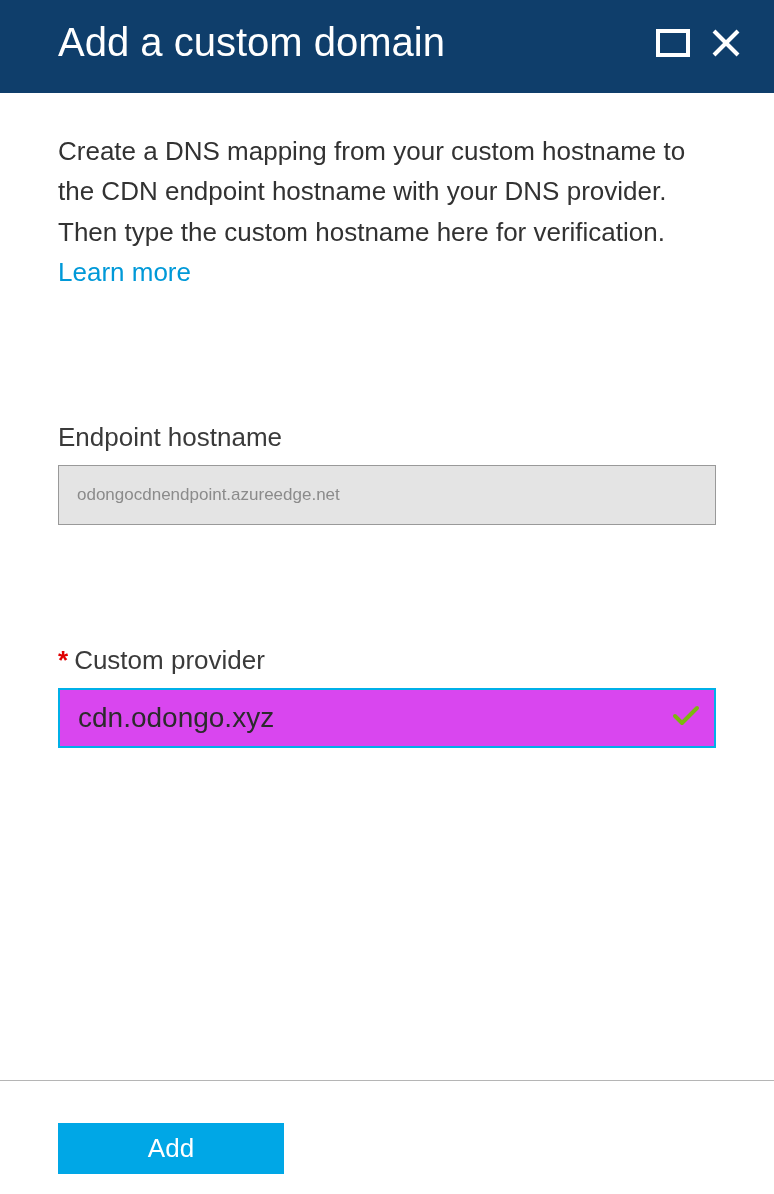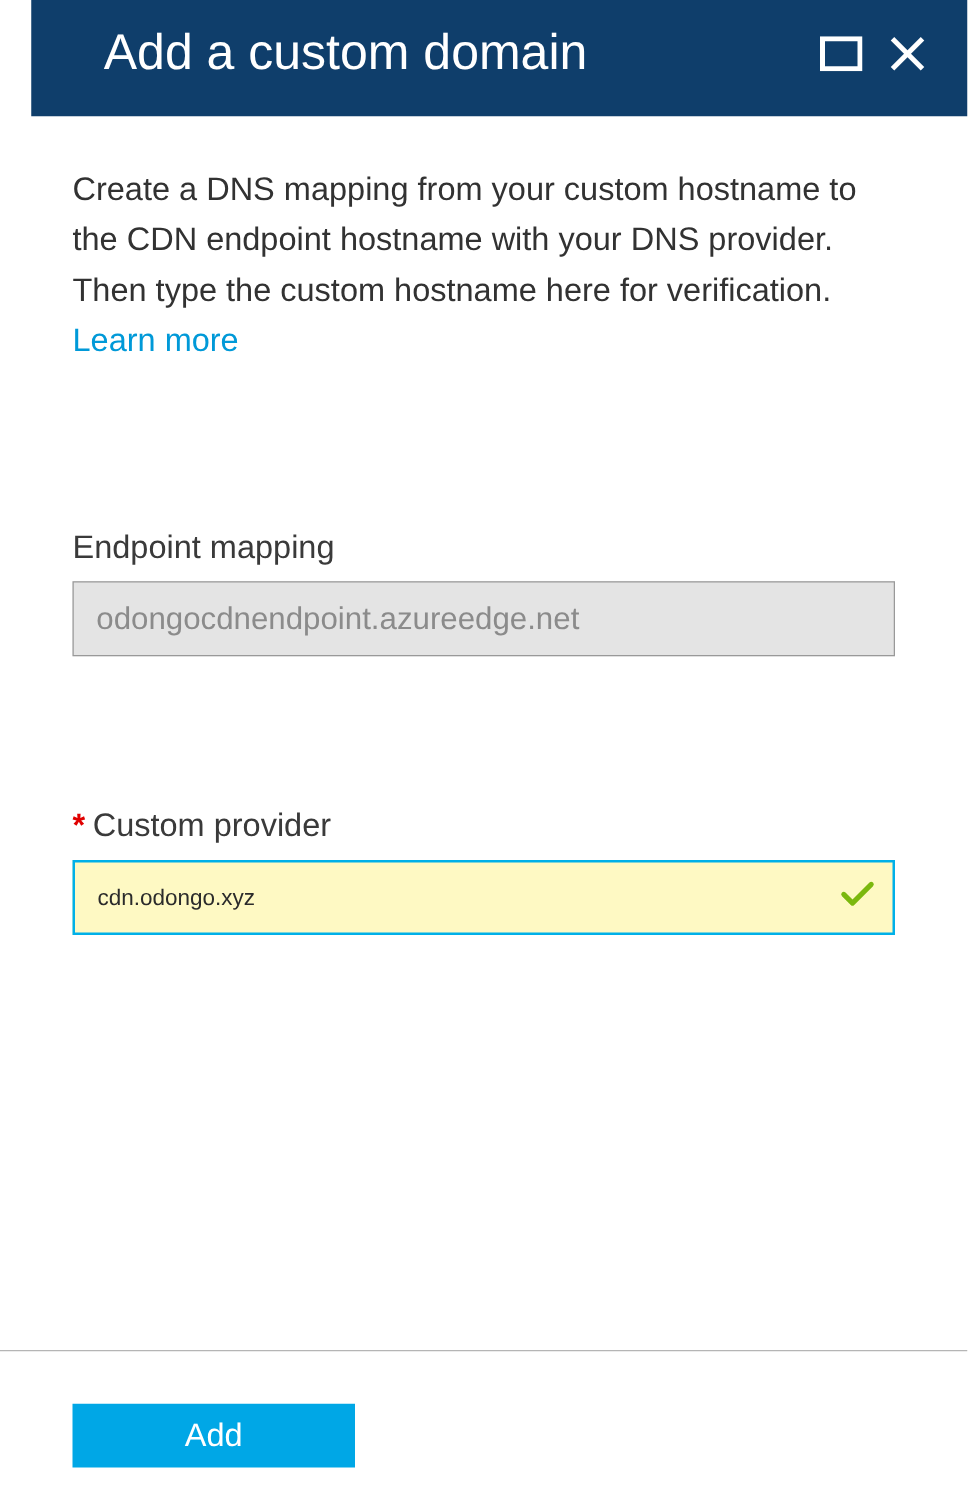--- a/index.html
+++ b/index.html
@@ -14,21 +14,20 @@
       background: #ffffff;
       display: flex;
       flex-direction: column;
     }
     .header {
       background: #0f3e6b;
       color: #ffffff;
       display: flex;
       align-items: center;
       padding: 20px 32px 28px 58px;
-      margin-left: 25px;
     }
     .header-title {
       font-size: 40px;
       font-weight: 300;
       flex: 1;
     }
     .header-icons {
       display: flex;
       gap: 20px;
       align-items: center;
@@ -75,36 +74,36 @@
       color: #e00000;
       font-weight: 600;
       font-size: 26px;
     }
     .input-readonly {
       width: 100%;
       height: 60px;
       border: 1px solid #999999;
       background: #e4e4e4;
       color: #8b8b8b;
-      font-size: 25px;
+      font-size: 17px;
       font-weight: 300;
       padding: 0 18px;
       font-family: inherit;
     }
     .input-wrapper {
       position: relative;
       width: 100%;
     }
     .input-validated {
       width: 100%;
       height: 60px;
       border: 2px solid #00b0e8;
-      background: #fef9c3;
+      background: #d946ef;
       color: #2b2b2b;
-      font-size: 18px;
+      font-size: 28px;
       font-weight: 300;
       padding: 0 48px 0 18px;
       font-family: inherit;
       outline: none;
     }
     .check-icon {
       position: absolute;
       right: 16px;
       top: 50%;
       transform: translateY(-50%);
@@ -154,21 +153,21 @@
     </span>
   </div>
 </div>
 
 <div class="content">
   <p class="description">
     <span>Create a DNS mapping from your custom hostname to the CDN endpoint hostname with your DNS provider. Then type the custom hostname here for verification. </span><a class="learn-more-link">Learn more</a>
   </p>
 
   <div class="field-group">
-    <div class="field-label">Endpoint mapping</div>
+    <div class="field-label">Endpoint hostname</div>
     <input class="input-readonly" type="text" readonly="" value="odongocdnendpoint.azureedge.net" style="">
   </div>
 
   <div class="field-group-2">
     <div class="field-label">
       <span class="required-asterisk">*</span>
       <span>Custom provider</span>
     </div>
     <div class="input-wrapper">
       <input class="input-validated" type="text" value="cdn.odongo.xyz" style="">

